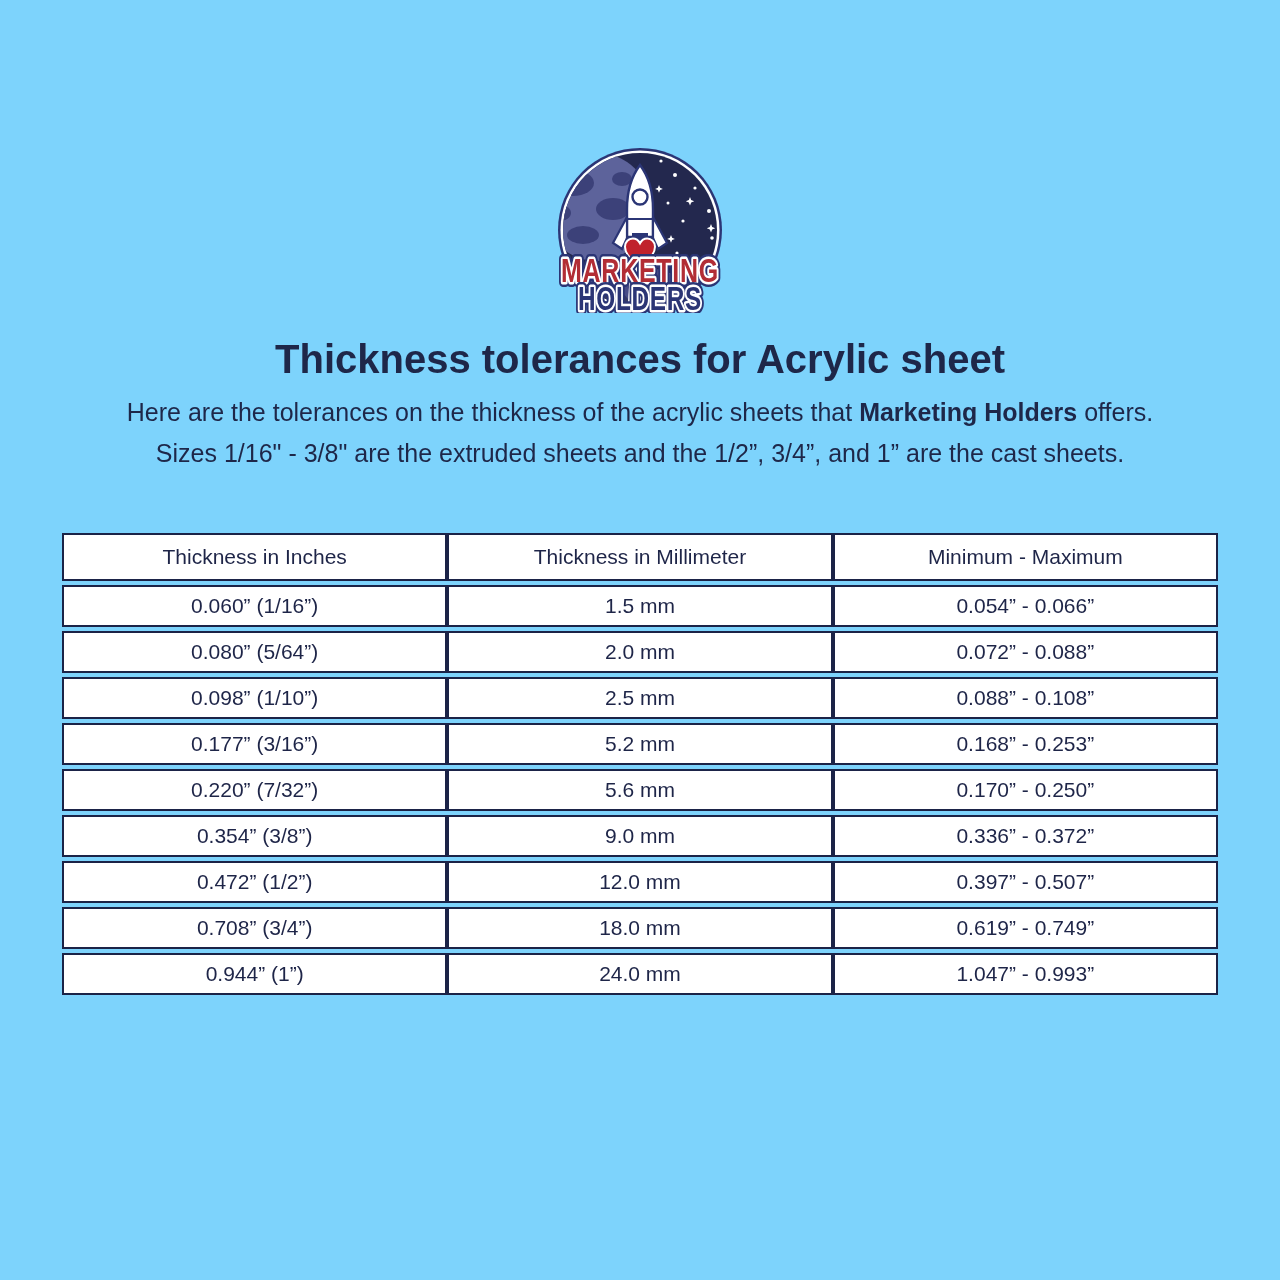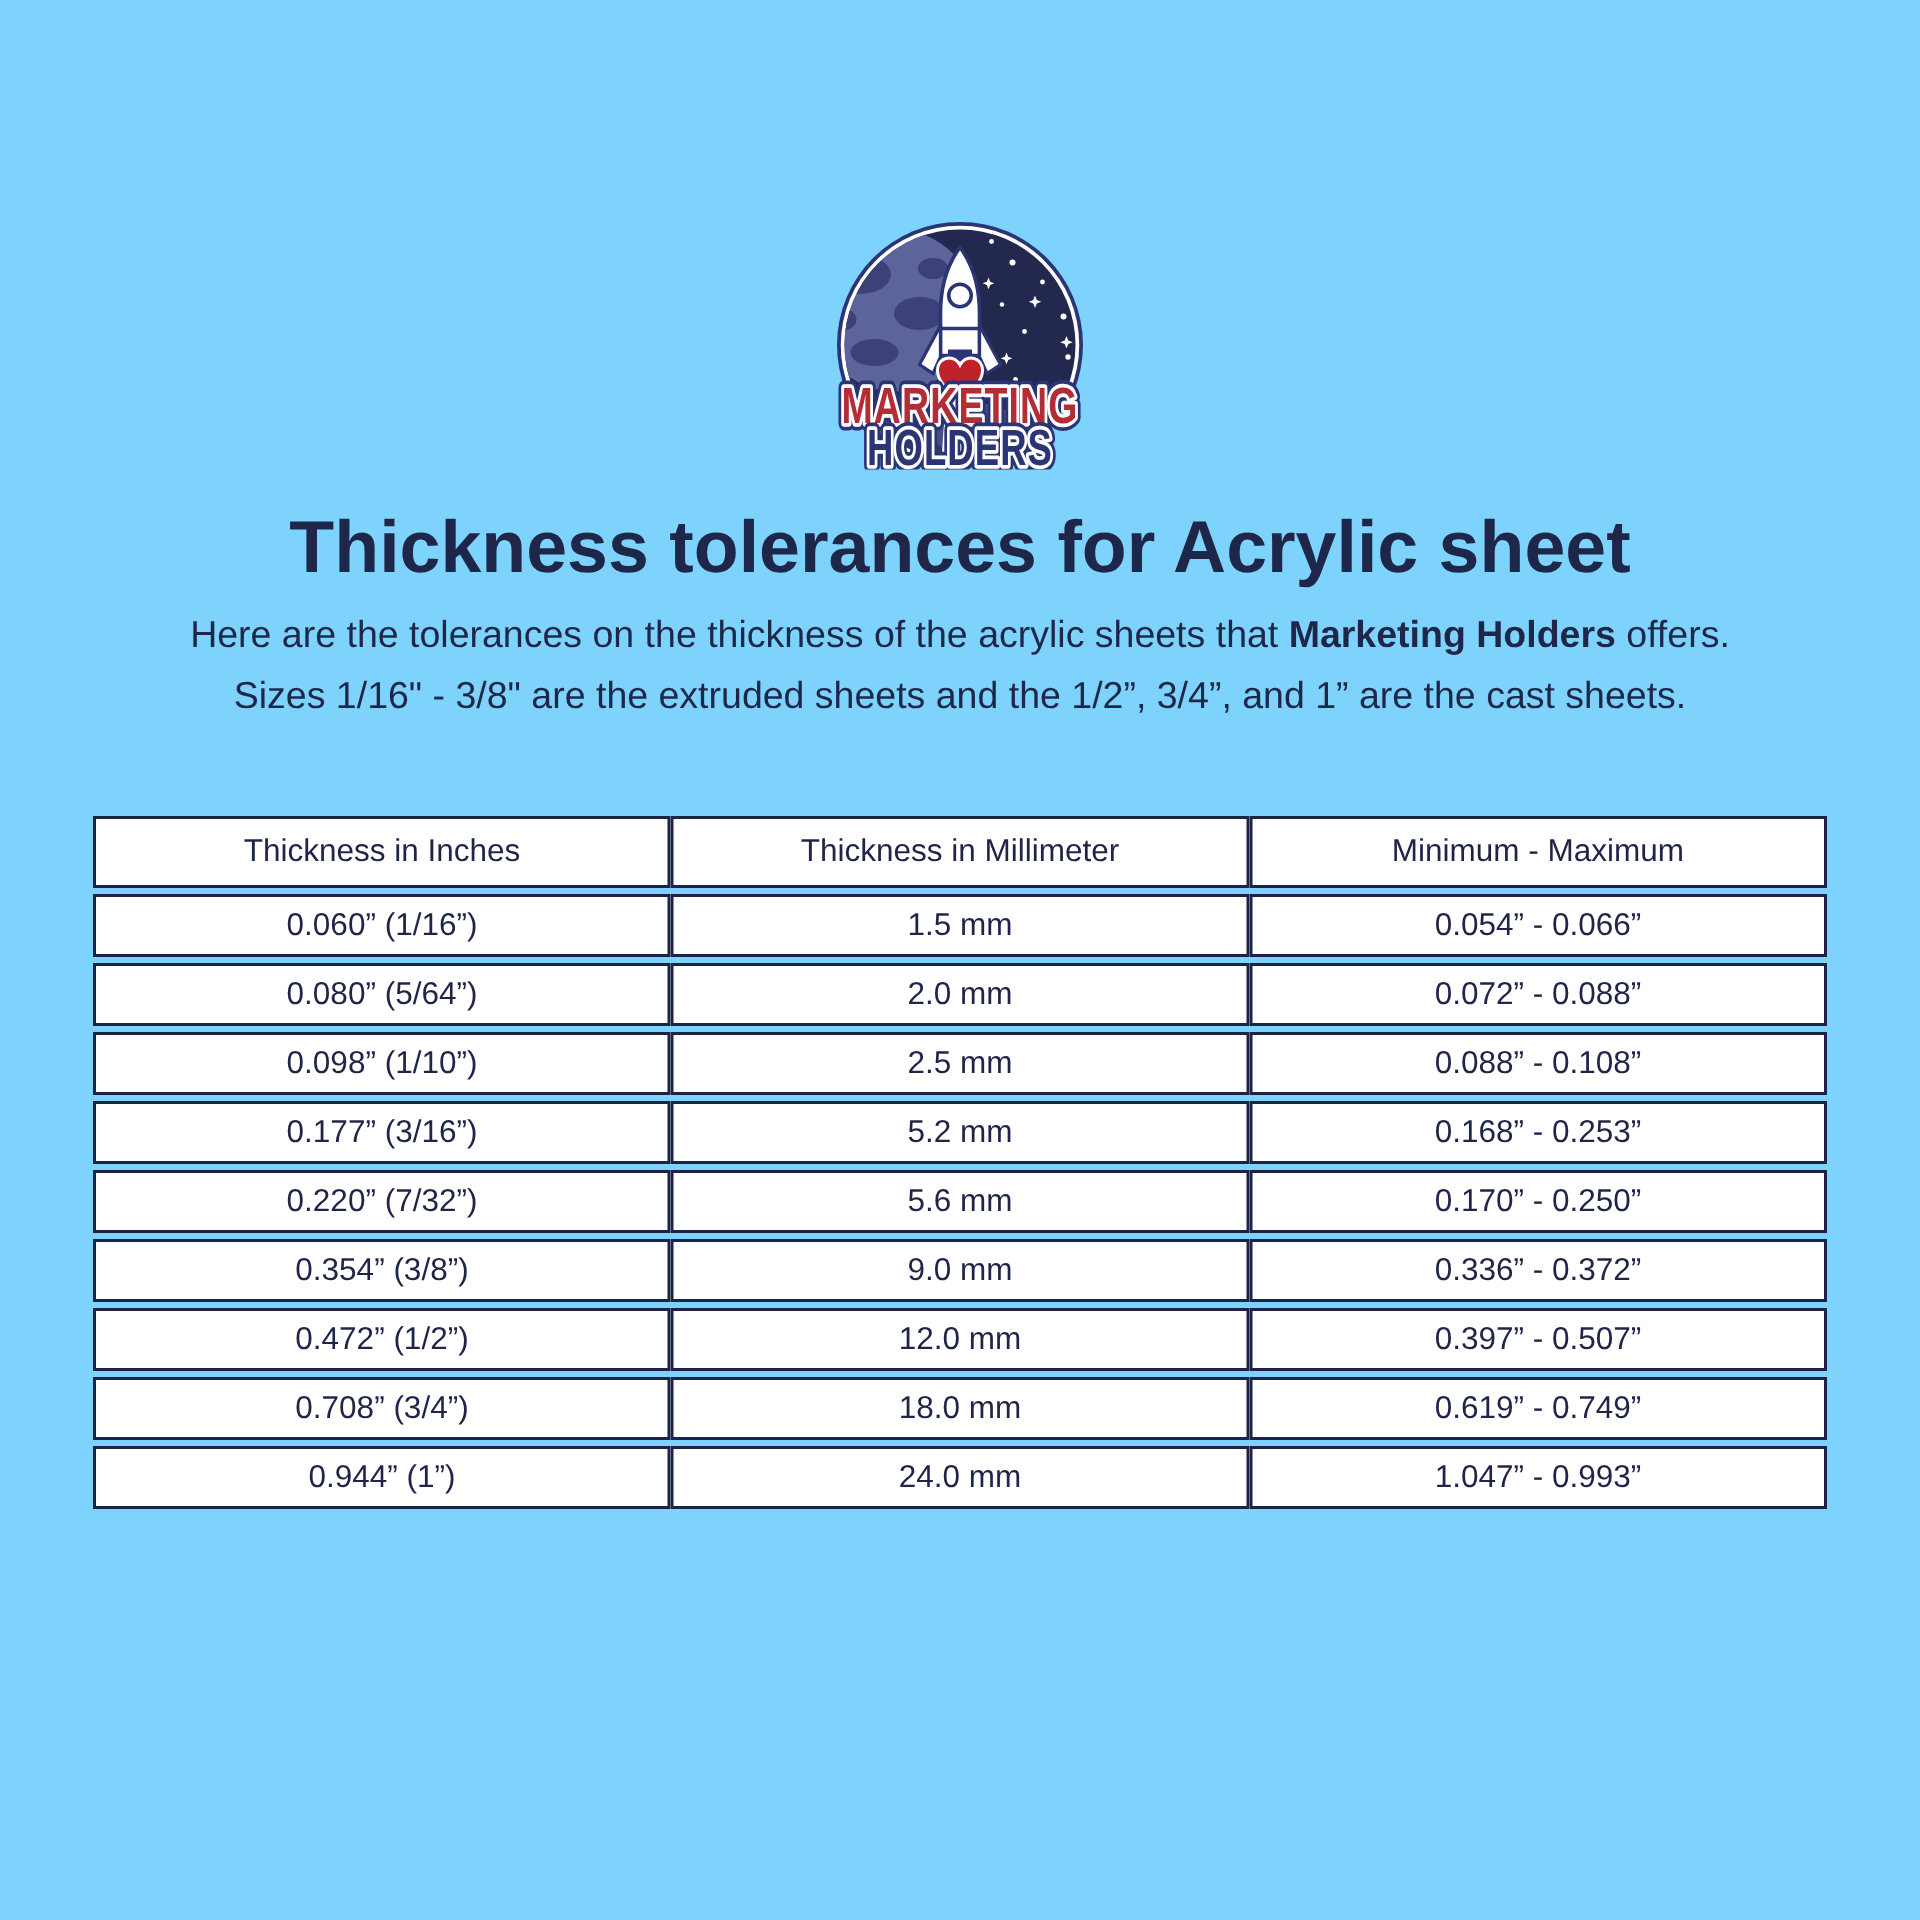--- a/index.html
+++ b/index.html
@@ -18,21 +18,21 @@
   }
   .logo-wrap svg{display:block;}
   .logo-text{
     font-family:"Liberation Sans",sans-serif;
     font-weight:bold;
     letter-spacing:1px;
   }
   h1.page-title{
     margin:24px 0 10px 0;
     text-align:center;
-    font-size:49px;
+    font-size:40px;
     font-weight:700;
     letter-spacing:0px;
     color:#1e2749;
   }
   p.intro{
     margin:0;
     text-align:center;
     font-size:25px;
     line-height:1.62;
     color:#1e2749;

